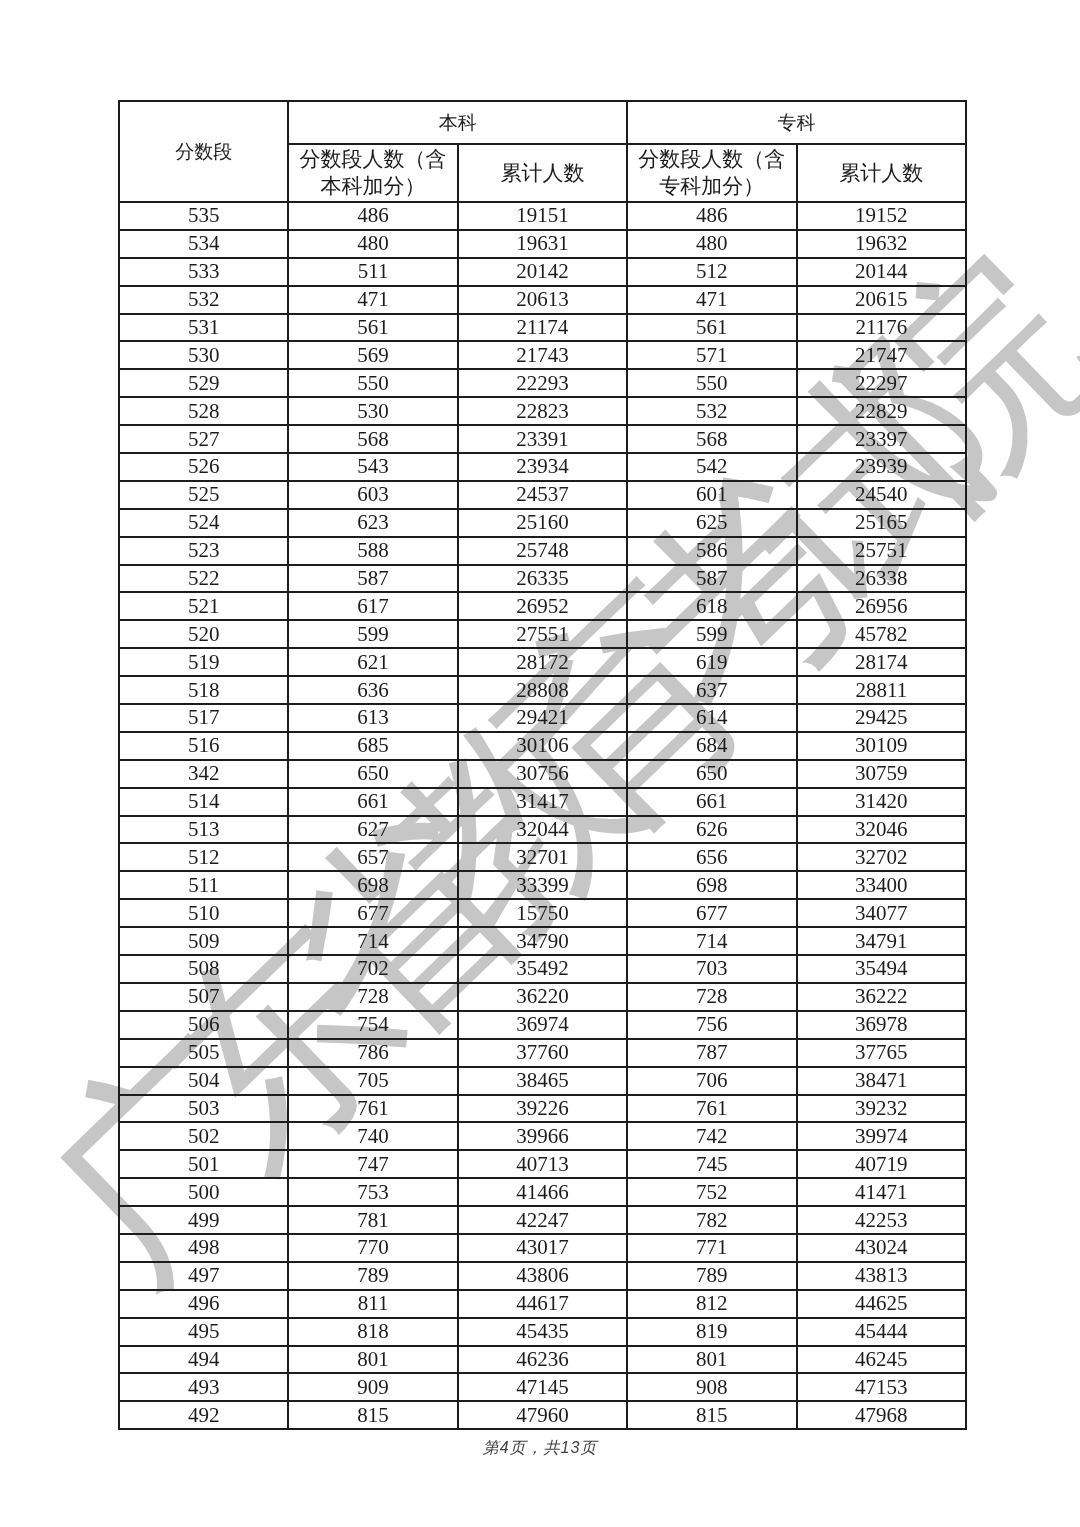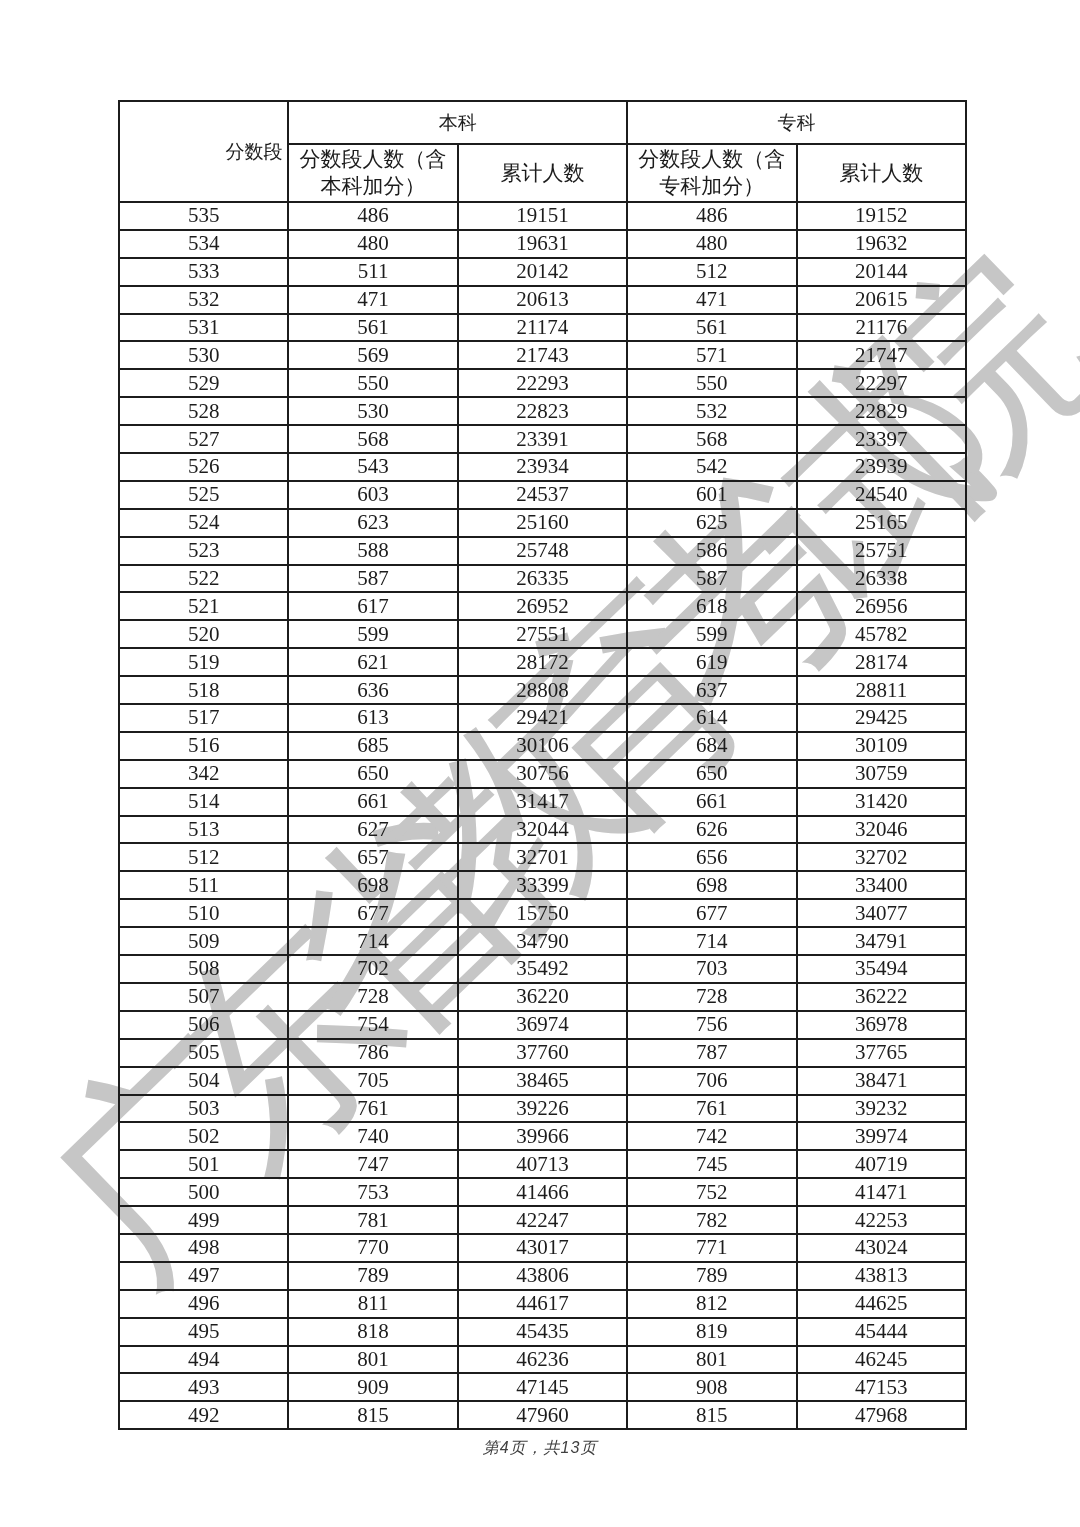--- a/index.html
+++ b/index.html
@@ -55,21 +55,20 @@
     height: 41px;
     font-size: 19px;
   }
   .score-table thead tr.sub-row th {
     height: 56px;
     font-size: 21px;
     line-height: 27px;
   }
   .score-table th.score-head {
     font-size: 21px;
-    text-align: right;
   }
   .score-table tbody td {
     height: 25.9px;
     font-size: 21px;
     line-height: 25px;
   }
   .page-footer {
     position: absolute;
     left: 0;
     top: 1438px;

